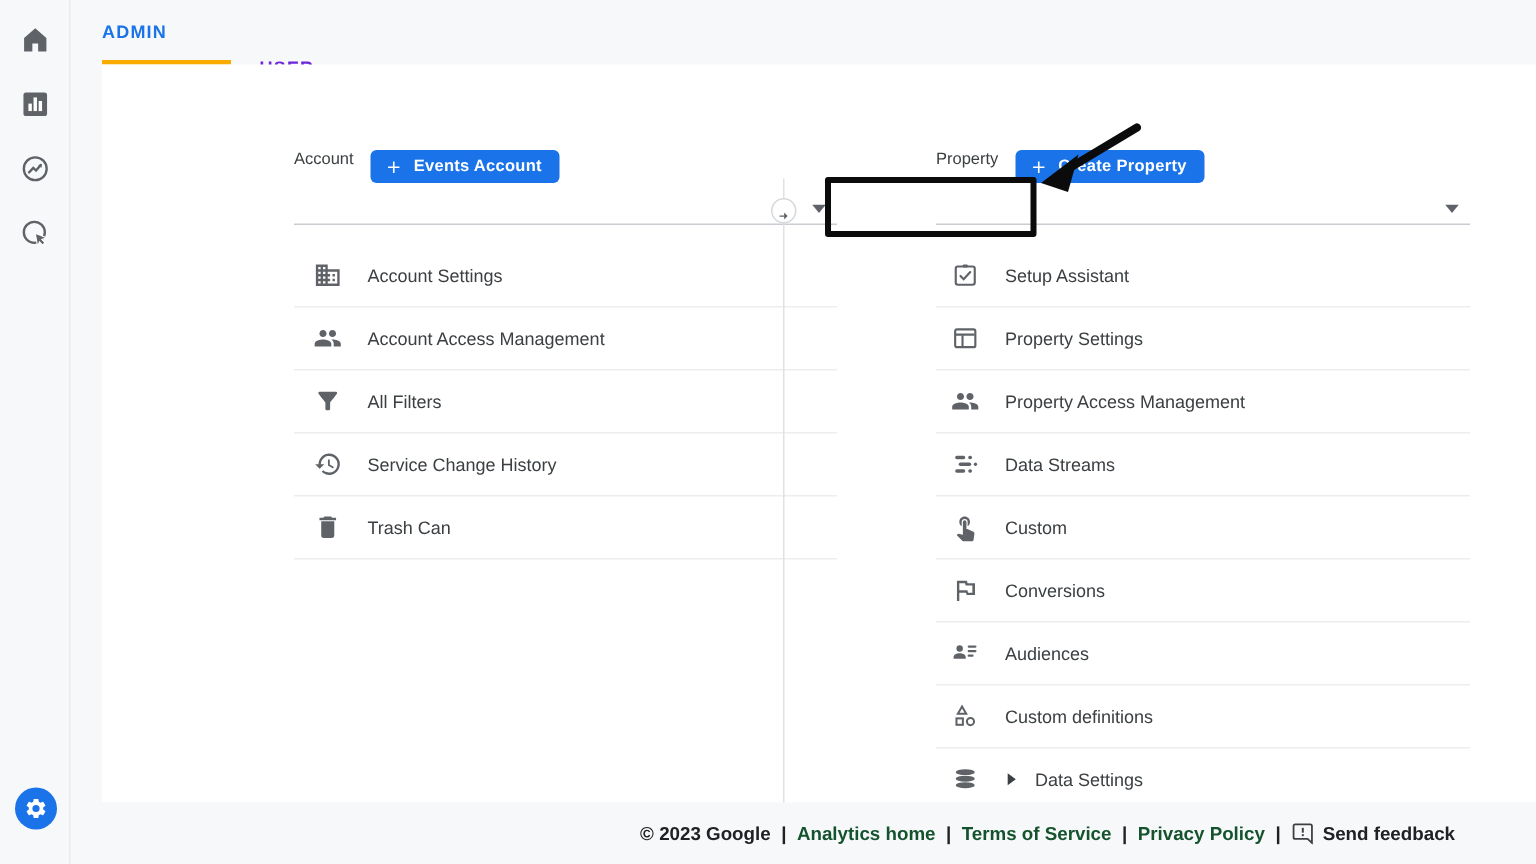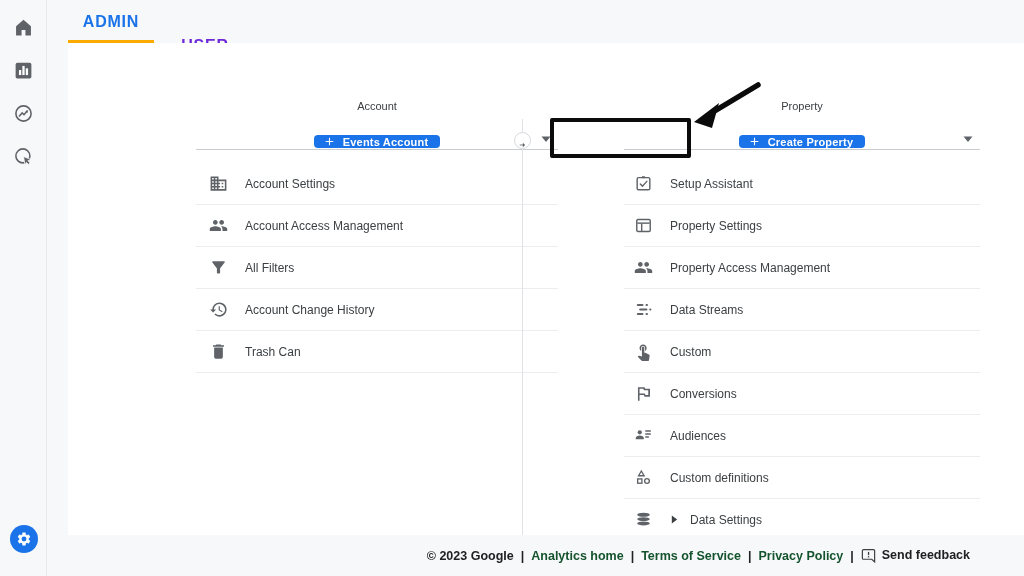--- a/index.html
+++ b/index.html
@@ -9,32 +9,32 @@
 
   
   .sidebar { position:absolute; left:0; top:0; width:47px; height:576px; background:#f7f8fa; border-right:1px solid #e8eaed; z-index:5; }
   .side-icons { display:flex; flex-direction:column; align-items:center; padding-top:18px; gap:21px; }
   .side-icon { width:22px; height:22px; display:flex; align-items:center; justify-content:center; cursor:pointer; }
   .side-icon svg { width:21px; height:21px; }
   .admin-gear { position:absolute; left:10px; top:525px; width:28px; height:28px; border-radius:50%; background:#1a73e8; display:flex; align-items:center; justify-content:center; cursor:pointer; }
   .admin-gear svg { width:16px; height:16px; }
 
   
-  .tab { position:absolute; top:0; height:43px; line-height:43px; text-align:center; font-size:16px; font-weight:bold; letter-spacing:.8px; cursor:pointer; }
+  .tab { position:absolute; top:0; height:43px; line-height:43px; text-align:left; font-size:12px; font-weight:bold; letter-spacing:.8px; cursor:pointer; }
   .tab-admin { left:68px; width:86px; color:#1a73e8; border-bottom:3px solid #f9ab00; }
   .tab-user { left:173px; width:64px; color:#6d28d9;margin-top:24px; }
 
   
   .card { position:absolute; left:68px; top:43px; right:0; bottom:41px; background:#ffffff; overflow:hidden; }
 
   
   .col { position:absolute; top:57px; }
   .col-account { left:128px; width:362px; }
   .col-property { left:556px; width:356px; }
-  .col-head { display:flex; align-items:center; gap:23px; height:28px;flex-direction:column; }
+  .col-head { display:flex; gap:11px; height:28px; }
   .col-label { font-size:11px; color:#3c4043; }
   .create-btn { display:inline-flex; align-items:center; gap:7px; height:22px; padding:0 12px 0 9px; background:#1a73e8; color:#fff; font-size:11px; font-weight:bold; border:none; border-radius:4px; cursor:pointer; letter-spacing:.2px; }
   .create-btn .plus svg { width:13px; height:13px; display:block; }
   .selector { position:relative; height:22px; border-bottom:1px solid #c9ccd1; cursor:pointer; }
   .selector .caret { position:absolute; right:6px; bottom:6px; width:12px; height:8px; }
   .selector .caret svg { width:12px; height:8px; display:block; }
   .list { margin-top:13px; }
   .row { height:42px; display:flex; align-items:center; gap:17px; border-bottom:1px solid #ebedef; padding-left:12px; cursor:pointer; }
   .col-property .row { padding-left:9px; }
   .row .ricon { width:20px; height:20px; flex:0 0 20px; display:flex; align-items:center; justify-content:center; }
@@ -49,21 +49,21 @@
   .connector-circle svg { width:10px; height:10px; }
 
   
   .highlight-box { position:absolute; left:550px; top:118px; width:141px; height:40px; border:4px solid #0b0b0b; border-radius:2px; z-index:4; pointer-events:none; }
   .anno-arrow { position:absolute; left:686px; top:76px; width:86px; height:56px; z-index:4; pointer-events:none; }
 
   
   .footer { position:absolute; left:47px; right:0; bottom:0; height:41px; background:#f7f8fa; display:flex; align-items:center; justify-content:flex-end; padding-right:54px; font-size:12.5px; font-weight:bold; color:#202124; gap:7px; white-space:nowrap; }
   .footer a { color:#14532d; text-decoration:none; cursor:pointer; }
   .footer .sep { color:#202124; }
-  .footer .fb { display:flex; gap:6px; cursor:pointer; }
+  .footer .fb { display:flex; align-items:center; gap:6px; cursor:pointer; }
   .footer .fb svg { width:15px; height:15px; }
 </style>
 </head>
 <body>
 
 <div class="page">
 
   <div class="sidebar">
     <div class="side-icons">
 
@@ -151,21 +151,21 @@
               </svg>
             </span>
             <span class="rlabel">All Filters</span>
           </div>
           <div class="row">
             <span class="ricon">
               <svg viewBox="0 0 24 24">
                 <path fill="#5f6368" d="M13.2 3a9 9 0 0 0-9 9H1.4l3.74 3.73.07.14L9.1 12H6.2a7 7 0 1 1 2.05 4.95l-1.42 1.42A9 9 0 1 0 13.2 3zm-1 5v5l4.25 2.52.72-1.21-3.47-2.06V8h-1.5z"></path>
               </svg>
             </span>
-            <span class="rlabel">Account Change History</span>
+            <span class="rlabel">Service Change History</span>
           </div>
           <div class="row">
             <span class="ricon">
               <svg viewBox="0 0 24 24">
                 <path fill="#5f6368" d="M6.5 19c0 1.1.9 2 2 2h7c1.1 0 2-.9 2-2V7h-11v12zM19 4h-3.2l-1-1H9.2l-1 1H5v2h14V4z"></path>
               </svg>
             </span>
             <span class="rlabel">Trash Can</span>
           </div>
         </div>

